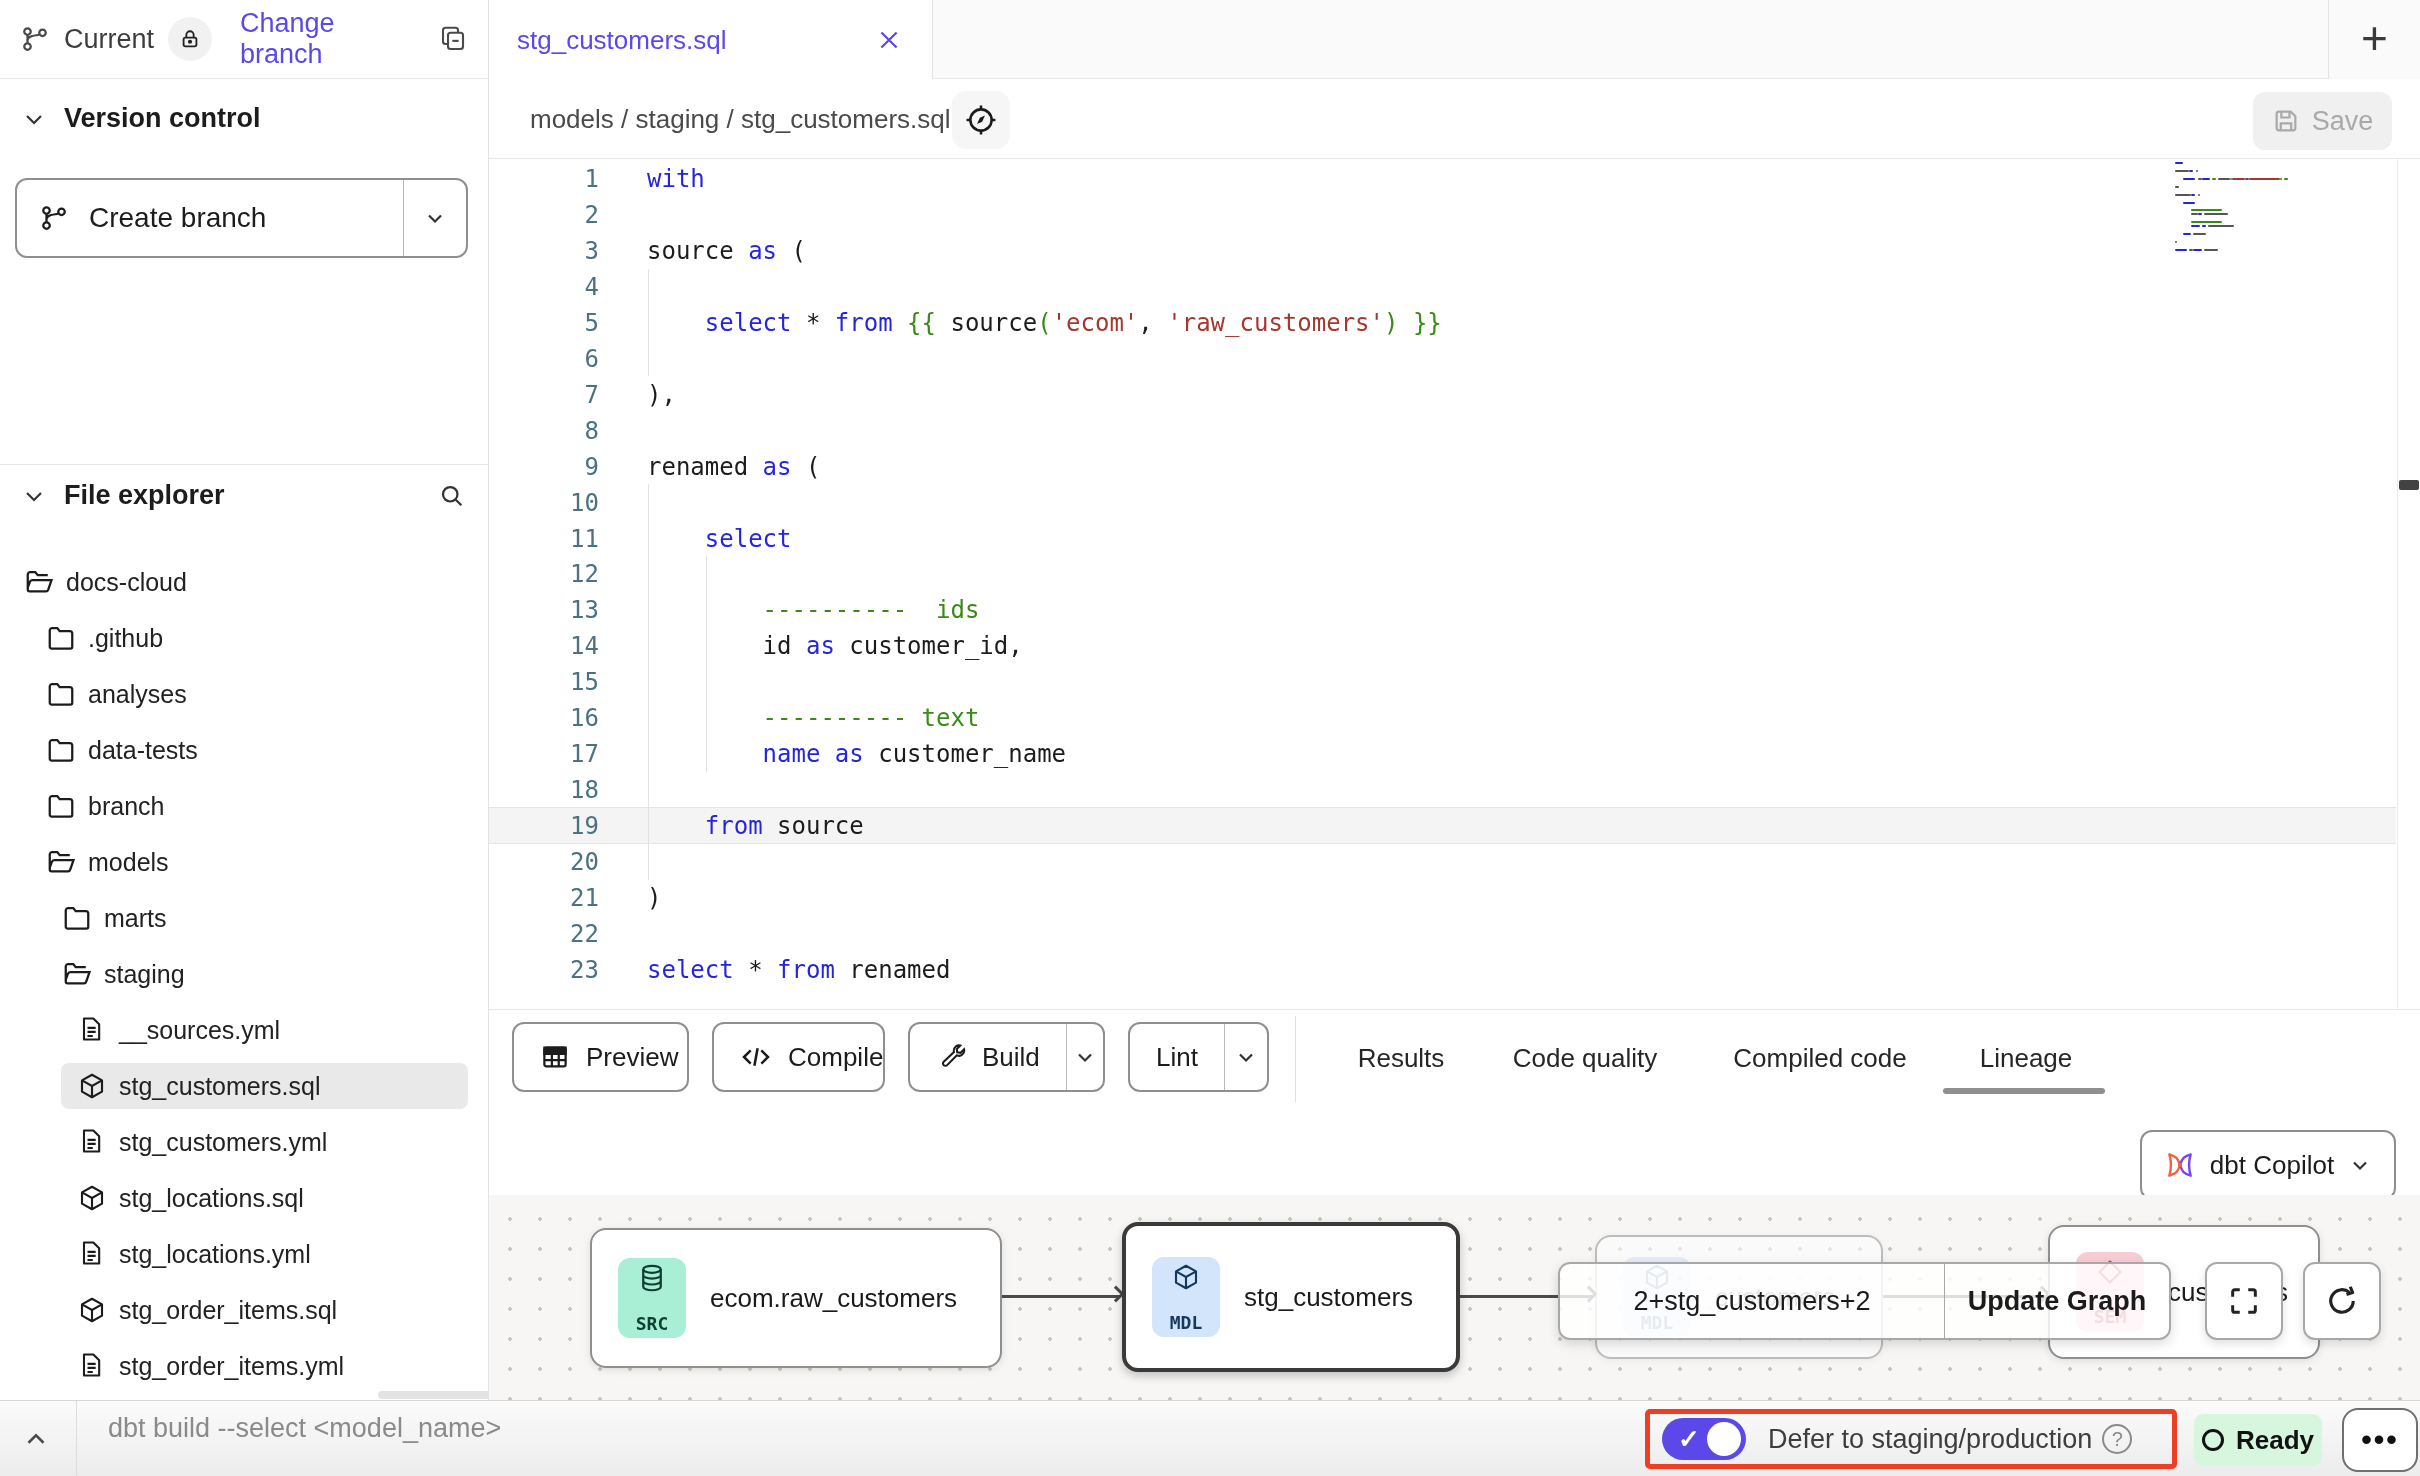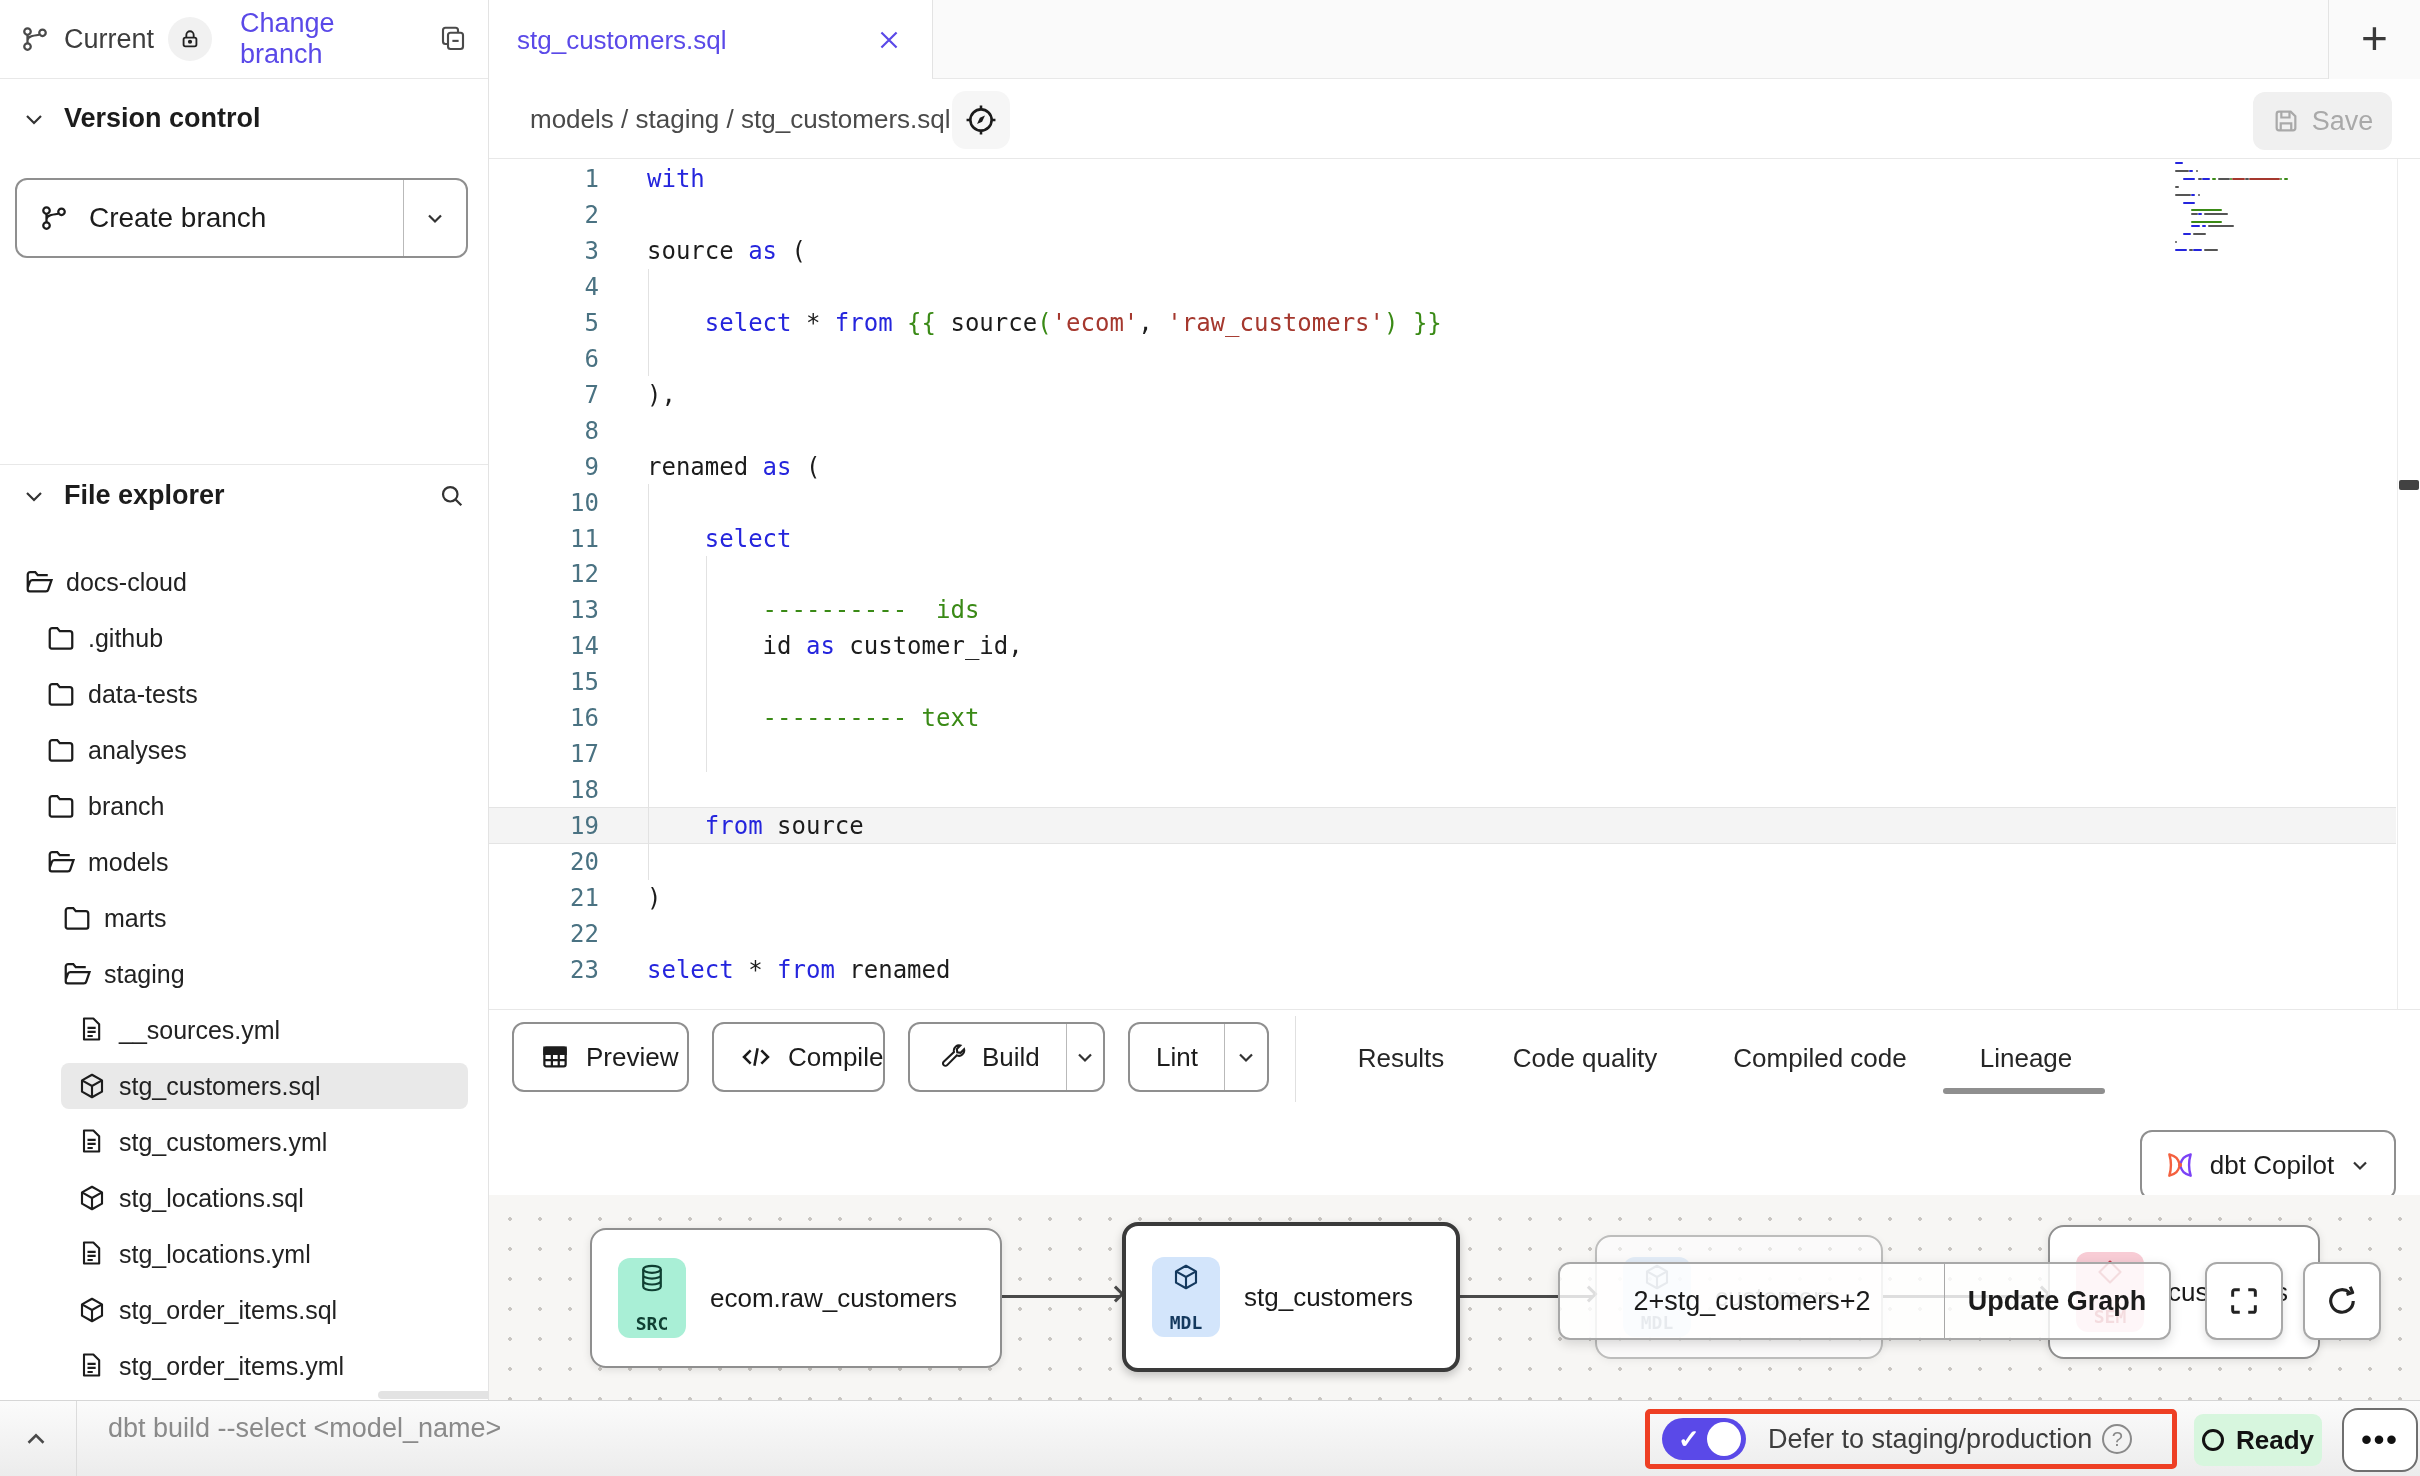--- a/index.html
+++ b/index.html
@@ -196,29 +196,29 @@
             </svg>
           </span>
           <span class="tlabel" style="left: 88px;">.github</span>
         </div>
         <div class="tree-row">
           <span class="ticon" style="left: 46px;">
             <svg width="30" height="30" viewBox="0 0 24 24" fill="none" stroke="#1c1c1c" stroke-width="1.8">
               <path d="M3 19V6a2 2 0 0 1 2-2h4l2 2.5h8a2 2 0 0 1 2 2V19a1.5 1.5 0 0 1-1.5 1.5h-15A1.5 1.5 0 0 1 3 19z"></path>
             </svg>
           </span>
+          <span class="tlabel" style="left: 88px;">analyses</span>
+        </div>
+        <div class="tree-row">
+          <span class="ticon" style="left: 46px;">
+            <svg width="30" height="30" viewBox="0 0 24 24" fill="none" stroke="#1c1c1c" stroke-width="1.8">
+              <path d="M3 19V6a2 2 0 0 1 2-2h4l2 2.5h8a2 2 0 0 1 2 2V19a1.5 1.5 0 0 1-1.5 1.5h-15A1.5 1.5 0 0 1 3 19z"></path>
+            </svg>
+          </span>
           <span class="tlabel" style="left: 88px;">data-tests</span>
-        </div>
-        <div class="tree-row">
-          <span class="ticon" style="left: 46px;">
-            <svg width="30" height="30" viewBox="0 0 24 24" fill="none" stroke="#1c1c1c" stroke-width="1.8">
-              <path d="M3 19V6a2 2 0 0 1 2-2h4l2 2.5h8a2 2 0 0 1 2 2V19a1.5 1.5 0 0 1-1.5 1.5h-15A1.5 1.5 0 0 1 3 19z"></path>
-            </svg>
-          </span>
-          <span class="tlabel" style="left: 88px;">analyses</span>
         </div>
         <div class="tree-row">
           <span class="ticon" style="left: 46px;">
             <svg width="30" height="30" viewBox="0 0 24 24" fill="none" stroke="#1c1c1c" stroke-width="1.8">
               <path d="M3 19V6a2 2 0 0 1 2-2h4l2 2.5h8a2 2 0 0 1 2 2V19a1.5 1.5 0 0 1-1.5 1.5h-15A1.5 1.5 0 0 1 3 19z"></path>
             </svg>
           </span>
           <span class="tlabel" style="left: 88px;">branch</span>
         </div>
         <div class="tree-row">
@@ -413,20 +413,21 @@
         <div class="codeline" style="top: 505.3px;">
           <span class="gutter-num">15</span>
           <span class="codetext"></span>
         </div>
         <div class="codeline" style="top: 541.25px;">
           <span class="gutter-num">16</span>
           <span class="codetext"><span class="tok-id">        </span><span class="tok-cm">---------- text</span></span>
         </div>
         <div class="codeline" style="top: 577.2px;">
           <span class="gutter-num">17</span>
+          <span class="codetext"><span class="tok-id">        </span><span class="tok-kw">name</span><span class="tok-id"> </span><span class="tok-kw">as</span><span class="tok-id"> customer_name</span></span>
         </div>
         <div class="codeline" style="top: 613.15px;">
           <span class="gutter-num">18</span>
           <span class="codetext"></span>
         </div>
         <div class="codeline" style="top: 649.1px;">
           <span class="gutter-num">19</span>
           <span class="codetext"><span class="tok-id">    </span><span class="tok-kw">from</span><span class="tok-id"> source</span></span>
         </div>
         <div class="codeline" style="top: 685.05px;">

